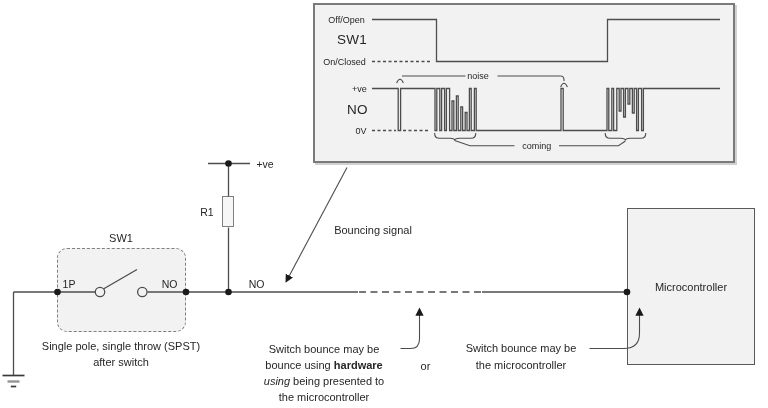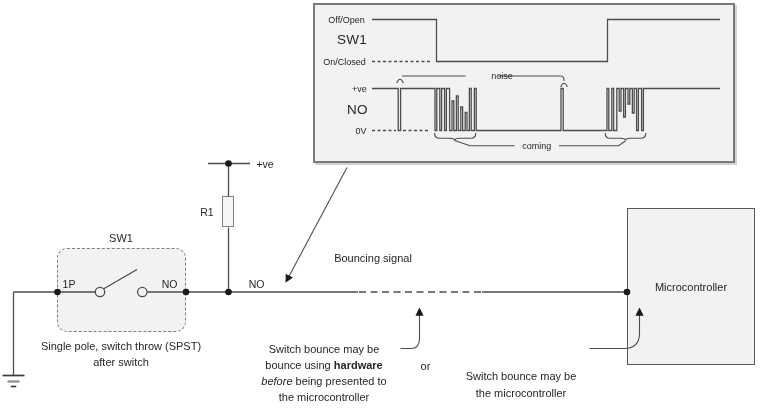--- a/index.html
+++ b/index.html
@@ -27,21 +27,21 @@
   .gnd1{stroke:#3a3a3a;stroke-width:1.7;}
   .lbl{position:absolute;white-space:nowrap;transform:translate(-50%,-50%);
        color:var(--text);line-height:1;}
   .s8{font-size:9px;}
   .s10{font-size:10.5px;}
   .s11{font-size:11px;}
   .s12{font-size:11px;}
   .big{font-size:13.5px;letter-spacing:0.3px;}
   .note{position:absolute;transform:translateX(-50%);text-align:center;font-size:11px;}
   .lh16{line-height:16px;}
-  .lh165{line-height:16.5px;margin-top:28px;}
+  .lh165{line-height:16.5px;}
   .lh155{line-height:15.5px;}
   b{font-weight:bold;}
   i{font-style:italic;}
 </style>
 </head>
 <body>
 
 <div class="box" id="waveform-panel"></div>
 <div class="box" id="switch-box"></div>
 <div class="box" id="mc-box"></div>
@@ -127,47 +127,47 @@
     <path class="thin" d="M400.5 348.5 H410.5 Q419.5 348.5 419.5 339 V309.5" marker-end="url(#arrow)"></path>
   </g>
   <g>
     <path class="thin" d="M589.5 348.5 H624 Q639.5 348.5 639.5 333 V309.5" marker-end="url(#arrow)"></path>
   </g>
 </svg>
 
 <div class="lbl s8" style="left:346.5px;top:19.5px">Off/Open</div>
 <div class="lbl big" style="left:352px;top:39.5px">SW1</div>
 <div class="lbl s8" style="left:344.5px;top:62px">On/Closed</div>
-<div class="lbl s8" style="left:502px;top:75.5px">noise</div>
+<div class="lbl s8" style="left:478px;top:75.5px">noise</div>
 <div class="lbl s8" style="left:359.5px;top:89px">+ve</div>
 <div class="lbl big" style="left:357.5px;top:110px">NO</div>
 <div class="lbl s8" style="left:361px;top:131px">0V</div>
 <div class="lbl s8" style="left:536.8px;top:145.7px">coming</div>
 
 <div class="lbl s11" style="left:121px;top:237.5px">SW1</div>
 <div class="lbl s10" style="left:69px;top:283.5px">1P</div>
 <div class="lbl s10" style="left:169.5px;top:283.5px">NO</div>
 <div class="lbl s10" style="left:256.5px;top:284px">NO</div>
 <div class="lbl s10" style="left:207px;top:211.5px">R1</div>
 <div class="lbl s10" style="left:265px;top:163.5px">+ve</div>
 <div class="lbl s12" style="left:691px;top:287px">Microcontroller</div>
 
 <div class="note lh155" style="left:121px;top:339px">
-  <div>Single pole, switch throw (SPST)</div>
+  <div>Single pole, single throw (SPST)</div>
   <div>after switch</div>
 </div>
 
 <div class="note lh165" style="left:373px;top:222px">
   <div>Bouncing signal</div>
 </div>
 
 <div class="note lh16" style="left:324px;top:340.5px">
   <div>Switch bounce may be</div>
   <div><span>bounce using </span><b>hardware</b></div>
-  <div><i>before</i><span> being presented to</span></div>
+  <div><i>using</i><span> being presented to</span></div>
   <div>the microcontroller</div>
 </div>
 
 <div class="lbl s11" style="left:425.5px;top:366px">or</div>
 
 <div class="note lh165" style="left:521px;top:340px">
   <div>Switch bounce may be</div>
   <div>the microcontroller</div>
 </div>
 

